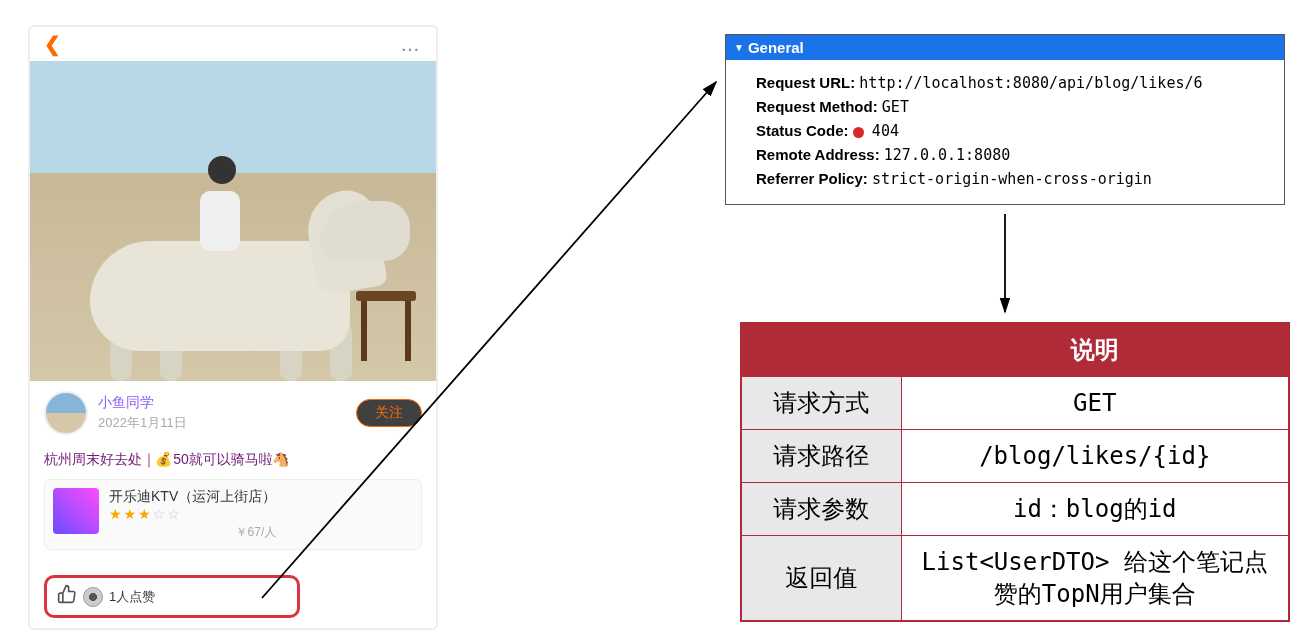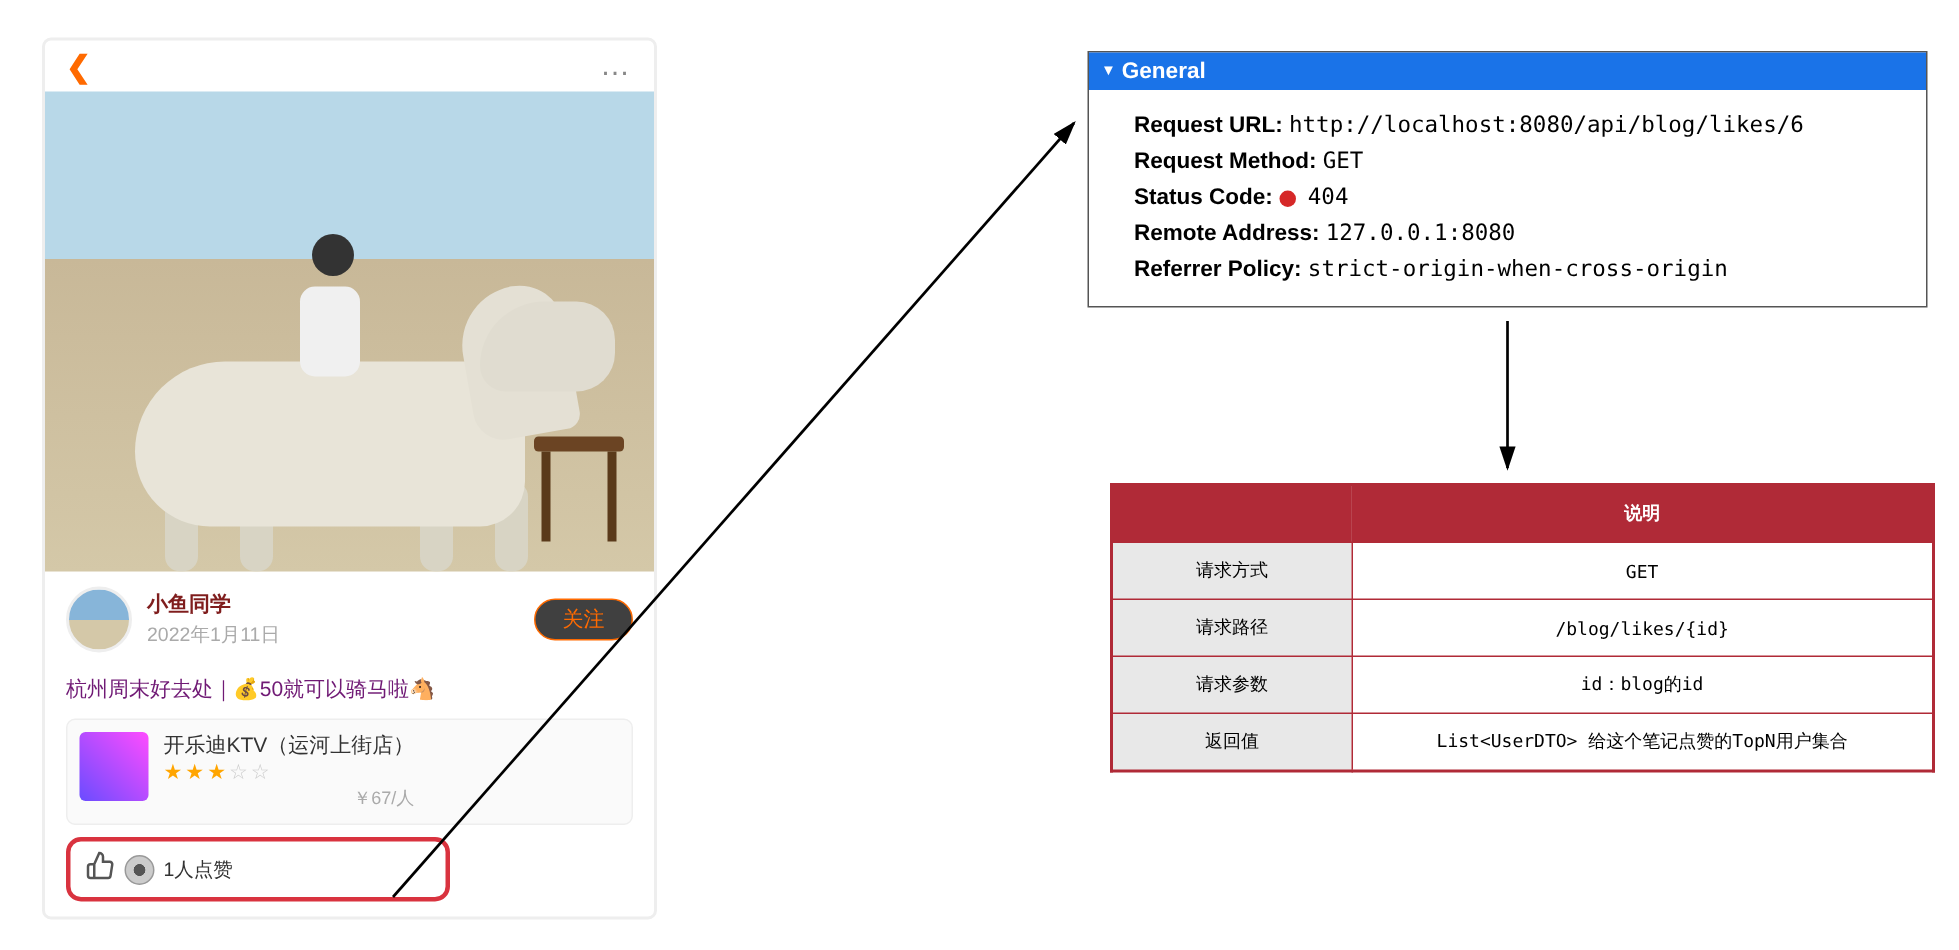--- a/index.html
+++ b/index.html
@@ -55,33 +55,33 @@
       padding: 10px 14px;
       justify-content: space-between;
     }
     .user-left { display:flex; align-items:center; gap:10px; }
     .avatar {
       width: 44px; height: 44px;
       border-radius: 50%;
       background: linear-gradient(to bottom, #87b5d9 50%, #d4c8a8 50%);
       border: 2px solid #eee;
     }
-    .user-name { color:#7f1d1d; font-size:14px; font-weight:bold; }
+    .user-name { color:#8b5cf6; font-size:14px; font-weight:normal; }
     .user-date { color:#aaa; font-size:13px; margin-top:2px; }
     .follow-btn {
       border: 1px solid #ff6a00;
       color: #ff6a00;
       background:#404040;
       padding: 4px 18px;
       border-radius: 20px;
       font-size: 14px;
     }
     .post-title { padding: 6px 14px 10px; font-size:14px; color:#701a75; }
     .location-card {
-      margin: 0 14px 8px;
+      margin: 0 14px 25px;
       background:#fafafa;
       border:1px solid #eee;
       border-radius:6px;
       display:flex;
       padding:8px;
       gap:10px;
     }
     .loc-thumb { width:46px; height:46px; background:linear-gradient(45deg,#6a4cff,#ff4cff);border-radius:4px; }
     .loc-name { font-size:14px; color:#333; }
     .loc-stars { color:#ffa500; letter-spacing:2px; font-size:14px; }
@@ -138,21 +138,21 @@
       pointer-events:none;
     }
 
     .spec-table {
       position:absolute;
       left: 740px;
       top: 322px;
       width: 550px;
       border-collapse: collapse;
       border: 2px solid #b02a37;
-      font-size: 12px;
+      font-size: 24px;
     }
     .spec-table th, .spec-table td {
       border: 1px solid #b02a37;
       padding: 10px 14px;
       text-align:center;
     }
     .spec-table thead th { background:#b02a37; color:#fff; font-weight:bold; }
     .spec-table thead th:first-child { background:#b02a37; }
     .spec-table tbody td:first-child { background:#e8e8e8; width: 160px; }
     .spec-mono { font-family: Consolas, monospace; }

